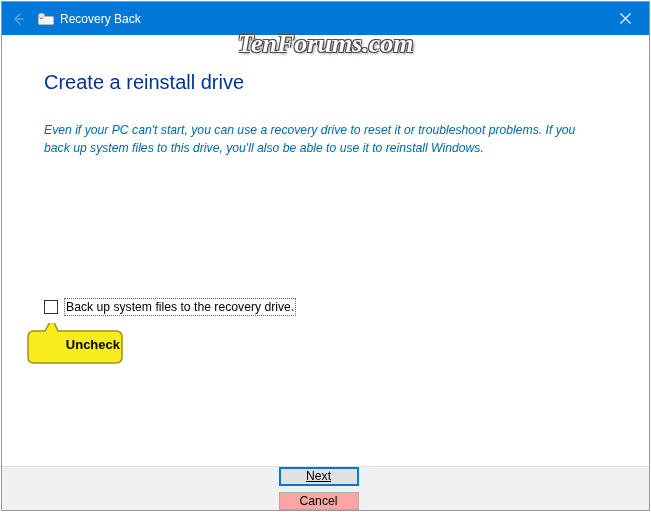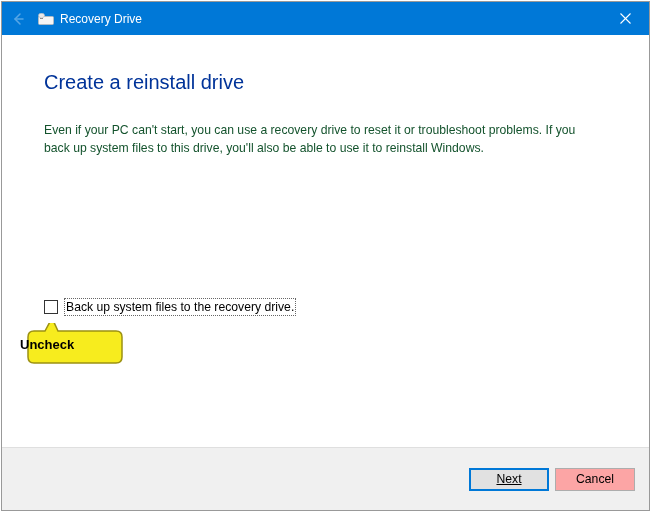--- a/index.html
+++ b/index.html
@@ -68,24 +68,25 @@
     .content-area {
       padding: 36px 42px 0 42px;
     }
     .heading {
       color: #003399;
       font-size: 20px;
       font-weight: 400;
       margin-bottom: 28px;
     }
     .body-text {
-      color: #14532d;
+      color: #0369a1;
       font-size: 12.2px;
       line-height: 1.45;
       max-width: 560px;
+      font-style: italic;
     }
     .checkbox-row {
       position: absolute;
       left: 42px;
       top: 296px;
       display: flex;
       align-items: center;
       gap: 6px;
     }
     .chk {
@@ -110,38 +111,39 @@
     }
     .callout-svg {
       width: 110px;
       height: 44px;
     }
     .callout-text {
       position: absolute;
       left: 0;
       top: 14px;
       width: 100px;
-      text-align: left;
+      text-align: right;
       font-size: 13px;
       font-weight: 700;
       color: #000;
     }
     .footer {
       position: absolute;
       bottom: 0;
       left: 0;
       right: 0;
-      height: 63px;
+      height: 44px;
       background: #f0f0f0;
       border-top: 1px solid #dfdfdf;
       display: flex;
       align-items: center;
       justify-content: flex-end;
       padding-right: 14px;
       gap: 6px;
+      flex-direction: column;
     }
     .btn {
       min-width: 80px;
       height: 23px;
       font-size: 12.2px;
       background: #fca5a5;
       border: 1px solid #adadad;
       color: #000;
       cursor: pointer;
       font-family: inherit;
@@ -192,21 +194,21 @@
         <line x1="5" y1="8" x2="13" y2="8" stroke="#56a6e6" stroke-width="1.5" stroke-linecap="round"></line>
       </svg>
     </div>
     <div class="title-icon">
       <svg width="16" height="13" viewBox="0 0 16 13">
         <rect x="0.5" y="3.5" width="15" height="8" rx="1" fill="#f5f5f5" stroke="#bbb" stroke-width="0.8"></rect>
         <rect x="2" y="5" width="3" height="1" fill="#888"></rect>
         <ellipse cx="3.5" cy="2.5" rx="3" ry="2.3" fill="#e8e8e8" stroke="#bbb" stroke-width="0.6"></ellipse>
       </svg>
     </div>
-    <div class="window-title">Recovery Drive</div>
+    <div class="window-title">Recovery Back</div>
     <div class="close-btn">
       <svg width="11" height="11" viewBox="0 0 11 11">
         <line x1="0.5" y1="0.5" x2="10.5" y2="10.5" stroke="#fff" stroke-width="1.1"></line>
         <line x1="10.5" y1="0.5" x2="0.5" y2="10.5" stroke="#fff" stroke-width="1.1"></line>
       </svg>
     </div>
   </div>
 
   <div class="content-area">
     <div class="heading">Create a reinstall drive</div>
@@ -238,13 +240,14 @@
 
   <div class="footer">
     <button class="btn default">
       <span class="btn-label">Next</span>
     </button>
     <button class="btn">
       <span>Cancel</span>
     </button>
   </div>
 
+  <div class="watermark">TenForums.com</div>
 </div>
 
 </body></html>

